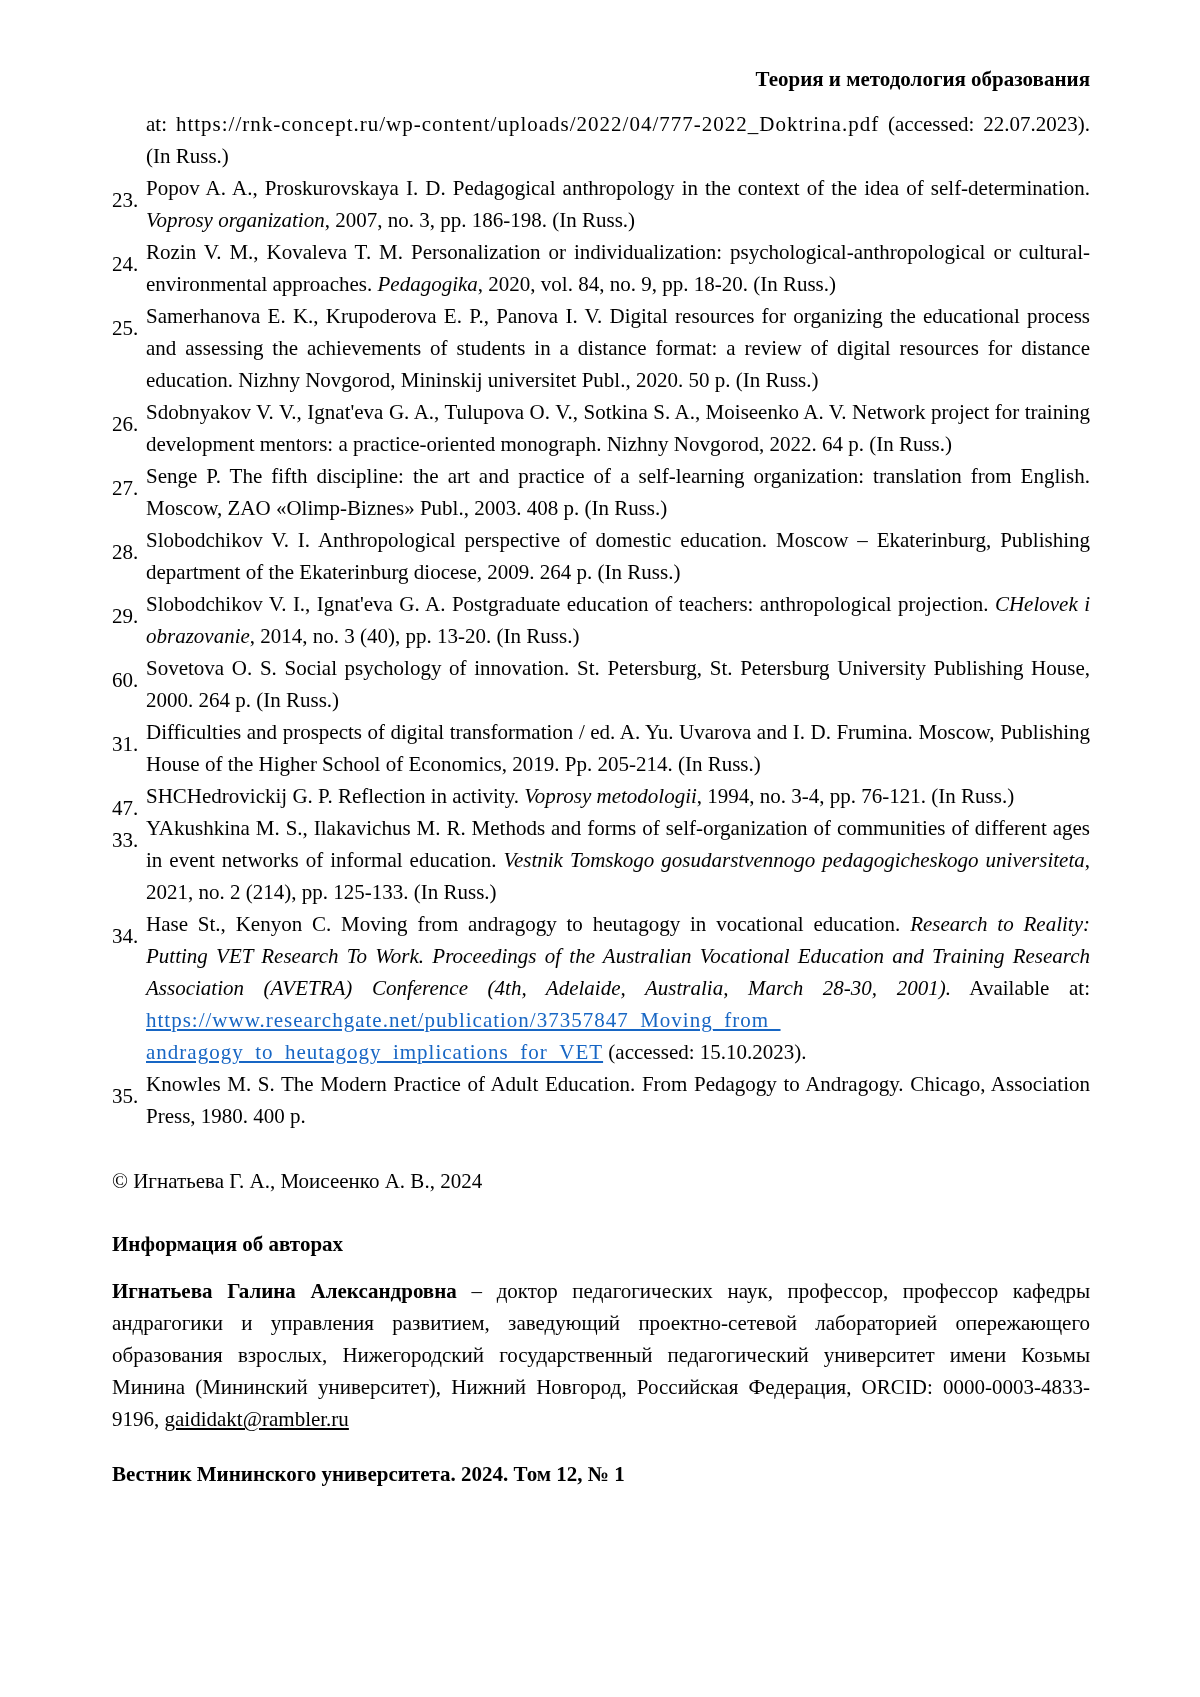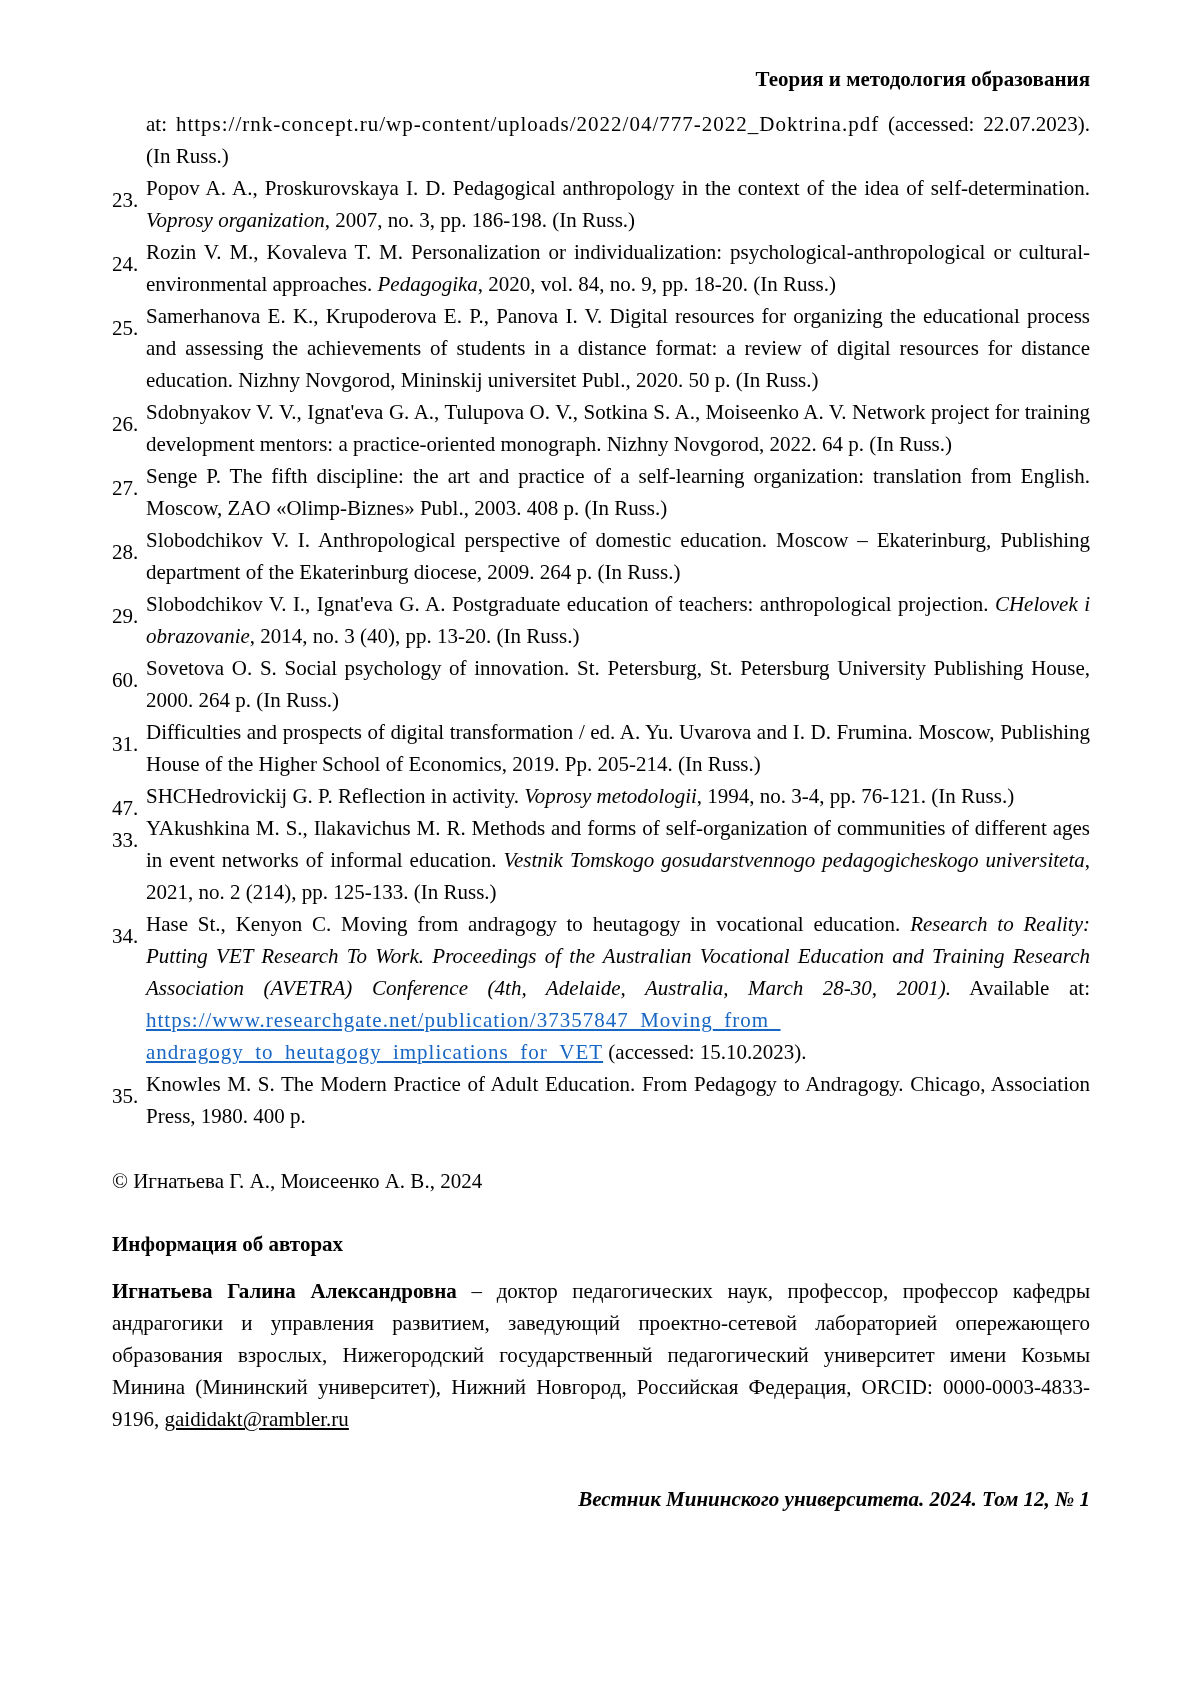--- a/index.html
+++ b/index.html
@@ -54,24 +54,23 @@
   .authors-heading {
     margin-top: 31px;
     font-weight: bold;
     font-family: Liberation Serif, serif;
   }
   .authors-par {
     margin-top: 15px;
     text-align: justify;
   }
   .journal-footer {
-    margin-top: 48px;
-    text-align: right;
+    margin-top: 23px;
+    text-align: left;
     font-weight: bold;
-    font-style: italic;
   }
   .seg-italic { font-style: italic; }
   .seg-bold   { font-weight: bold; }
   .seg-url    { letter-spacing: 1px; }
   a.seg-link {
     color: var(--link-blue, #1766C4);
     text-decoration: underline;
     letter-spacing: 1px;
     cursor: pointer;
   }

